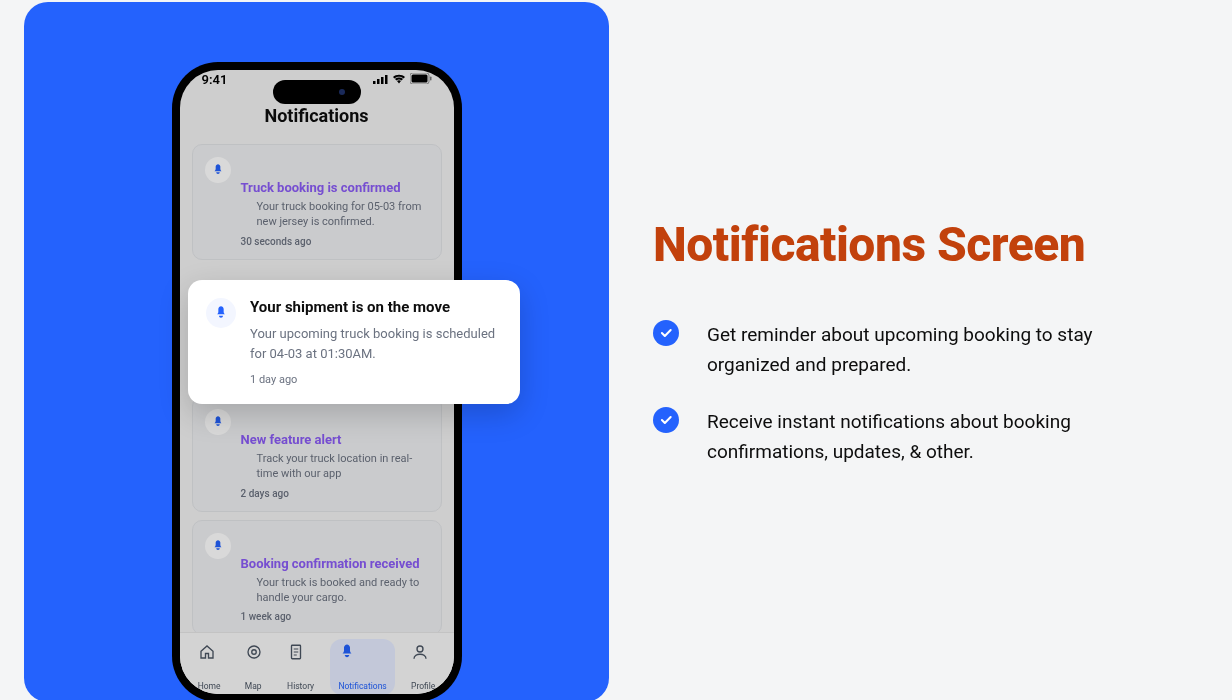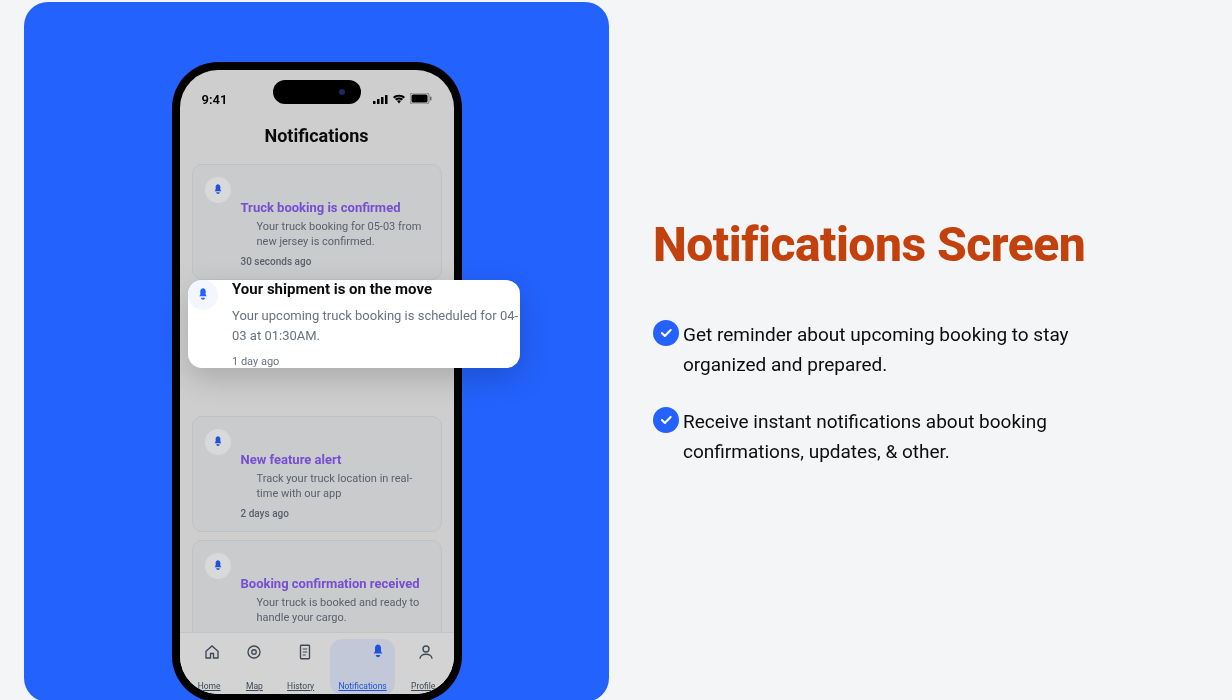--- a/index.html
+++ b/index.html
@@ -83,21 +83,21 @@
       width: 6px;
       height: 6px;
       background: #1a2a5a;
       border-radius: 50%;
     }
 
     .status-bar {
       display: flex;
       justify-content: space-between;
       align-items: center;
-      padding: 22px 22px 0;
+      padding: 2px 22px 0;
       font-size: 13px;
       font-weight: 600;
       color: #000;
     }
 
     .status-right {
       display: flex;
       gap: 4px;
       align-items: center;
     }
@@ -174,46 +174,46 @@
       border-top: 1px solid #e5e5e5;
       display: flex;
       justify-content: space-around;
       align-items: center;
       padding: 6px 6px 0;
     }
 
     .nav-item {
       display: flex;
       flex-direction: column;
-      align-items: flex-end;
+      align-items: flex-start;
       gap: 20px;
       color: #4b5563;
       font-size: 8.5px;
       padding: 4px 8px;
       border-radius: 12px;
-      text-decoration: underline;
     }
 
     .nav-item.active {
       color: #2462fd;
       background: #e5ecff;
     }
 
     .nav-item svg {
       width: 18px;
       height: 18px;
     }
 
     .popout-card {
       position: absolute;
       top: 278px;
       left: 164px;
       width: 332px;
       background: #fff;
       border-radius: 14px;
+      padding: 18px;
       box-shadow: 0 10px 30px rgba(0,0,0,0.18);
       display: flex;
       gap: 14px;
       z-index: 20;
     }
 
     .popout-icon-wrap {
       width: 30px;
       height: 30px;
       background: #f3f6ff;
@@ -263,21 +263,21 @@
     }
 
     .bullet-list {
       display: flex;
       flex-direction: column;
       gap: 28px;
     }
 
     .bullet-item {
       display: flex;
-      gap: 4px;
+      gap: 28px;
       align-items: flex-start;
     }
 
     .check-circle {
       width: 26px;
       height: 26px;
       background: #2462fd;
       border-radius: 50%;
       display: flex;
       align-items: center;

